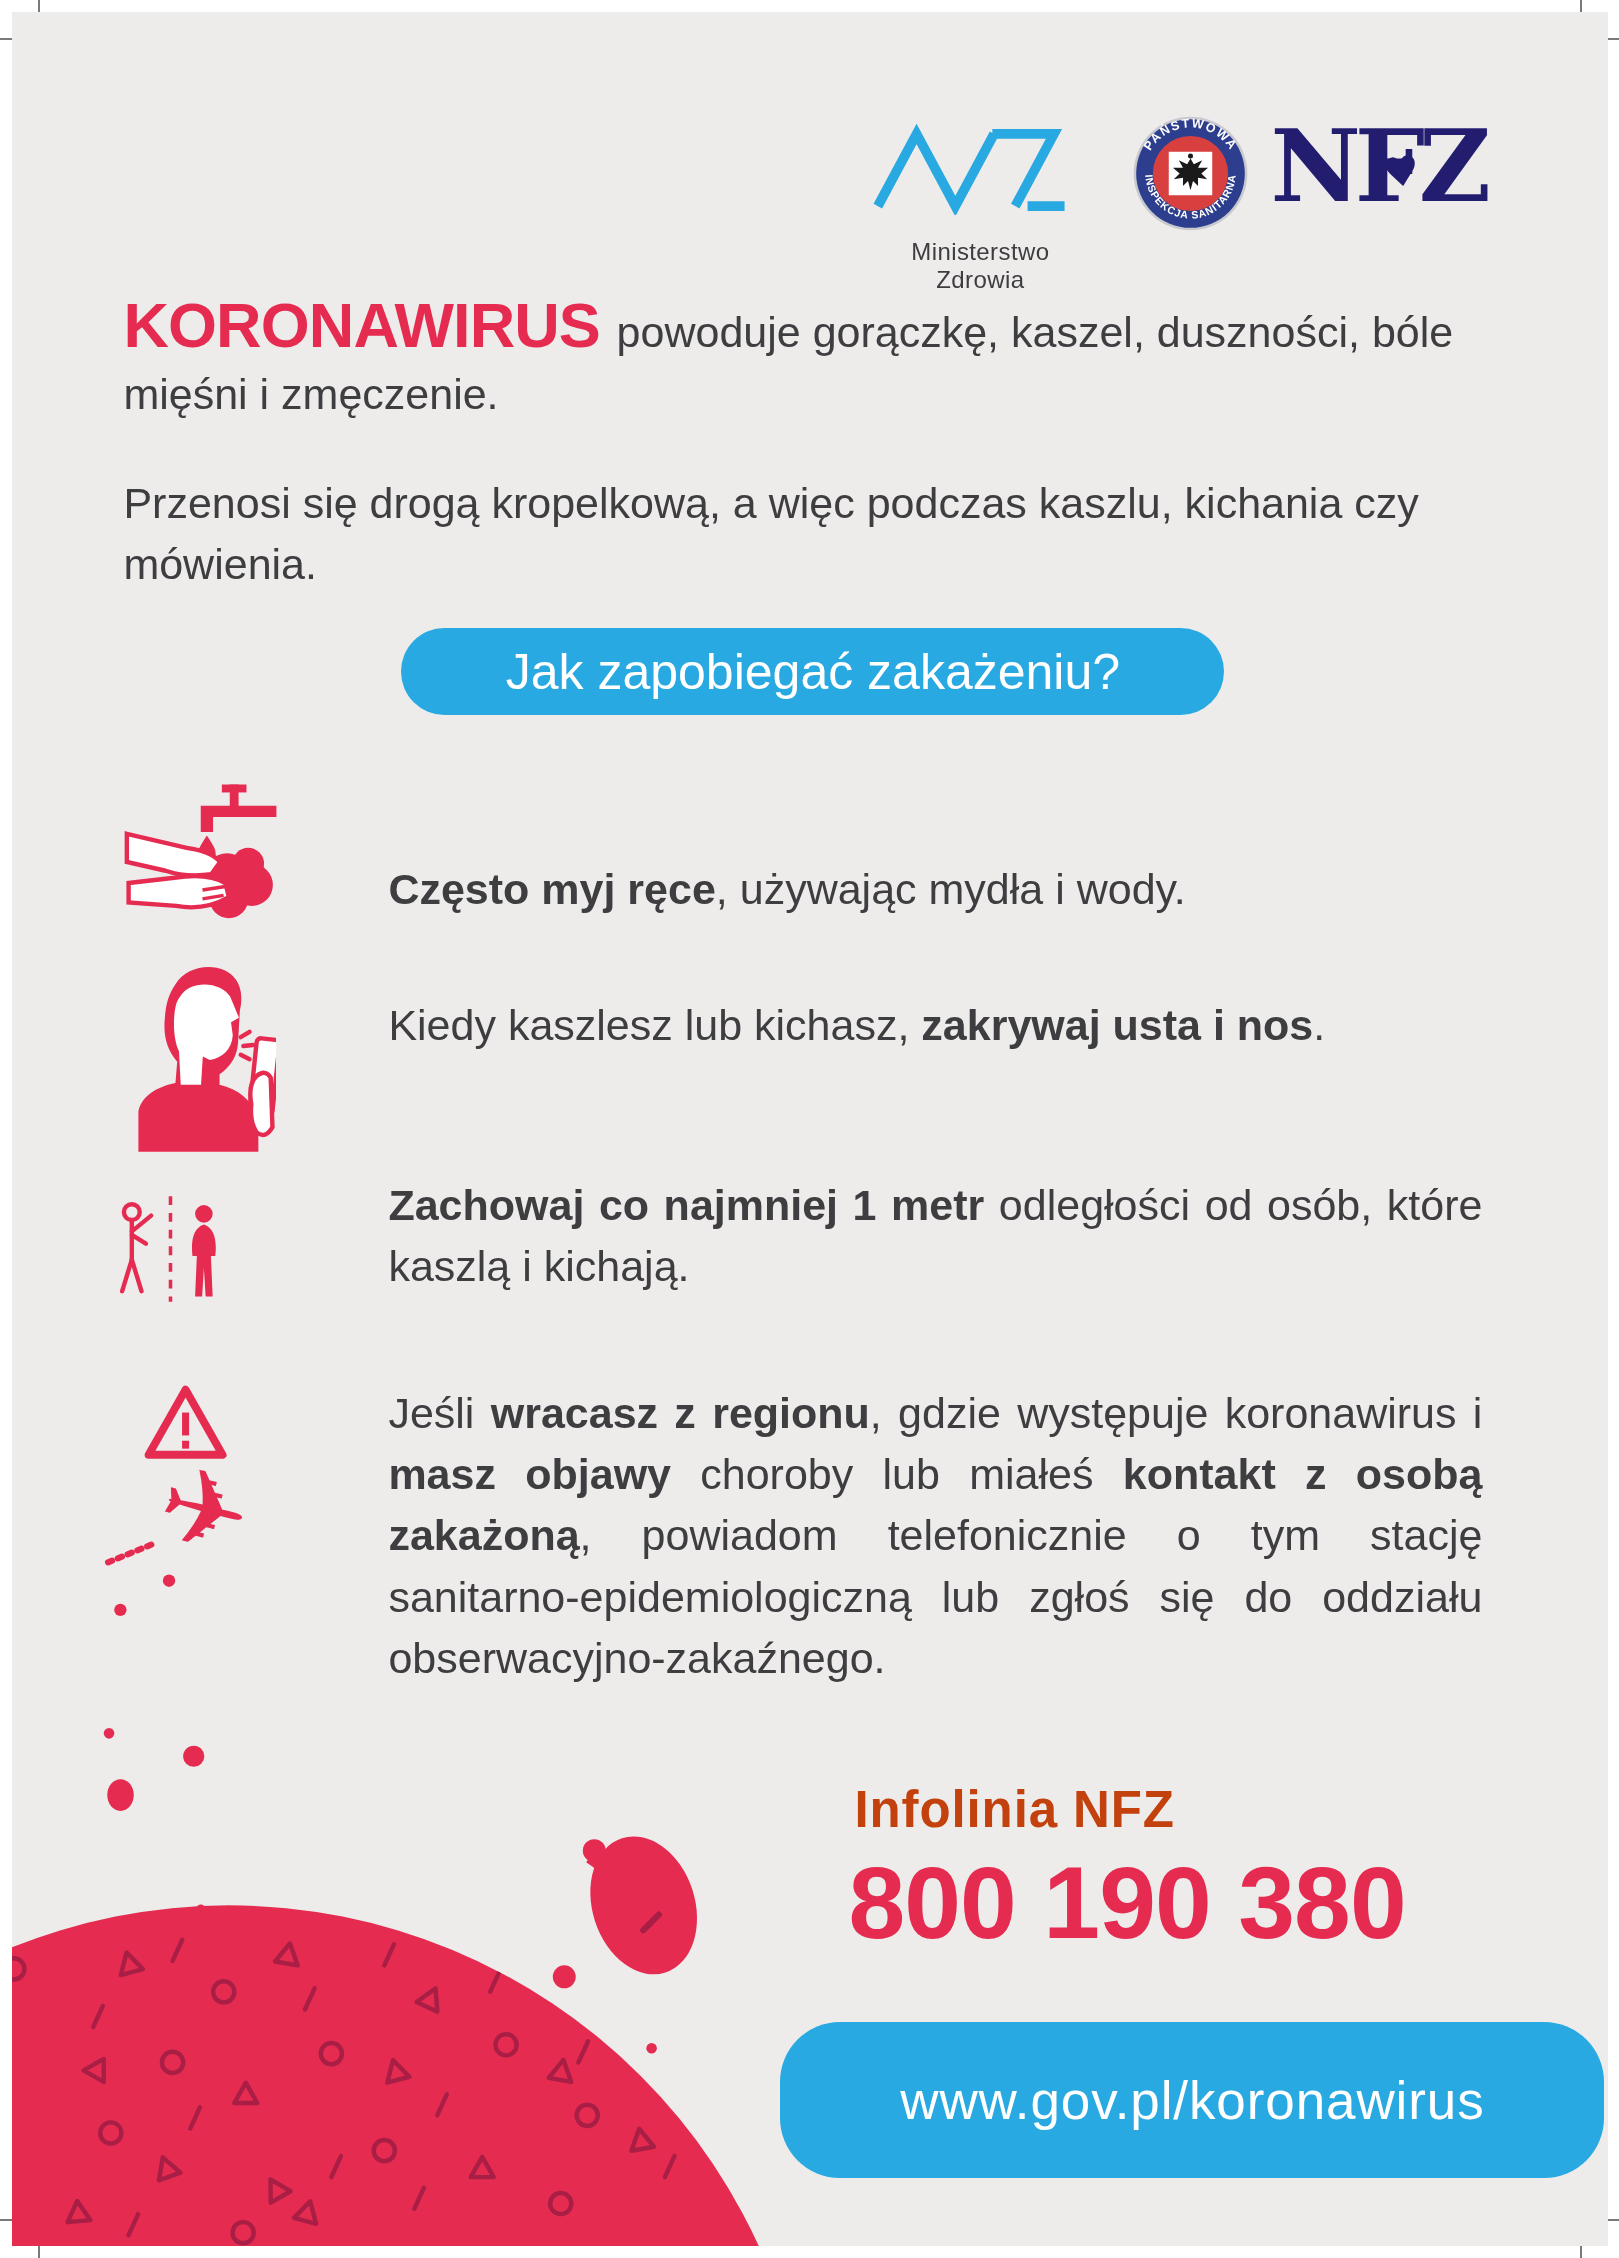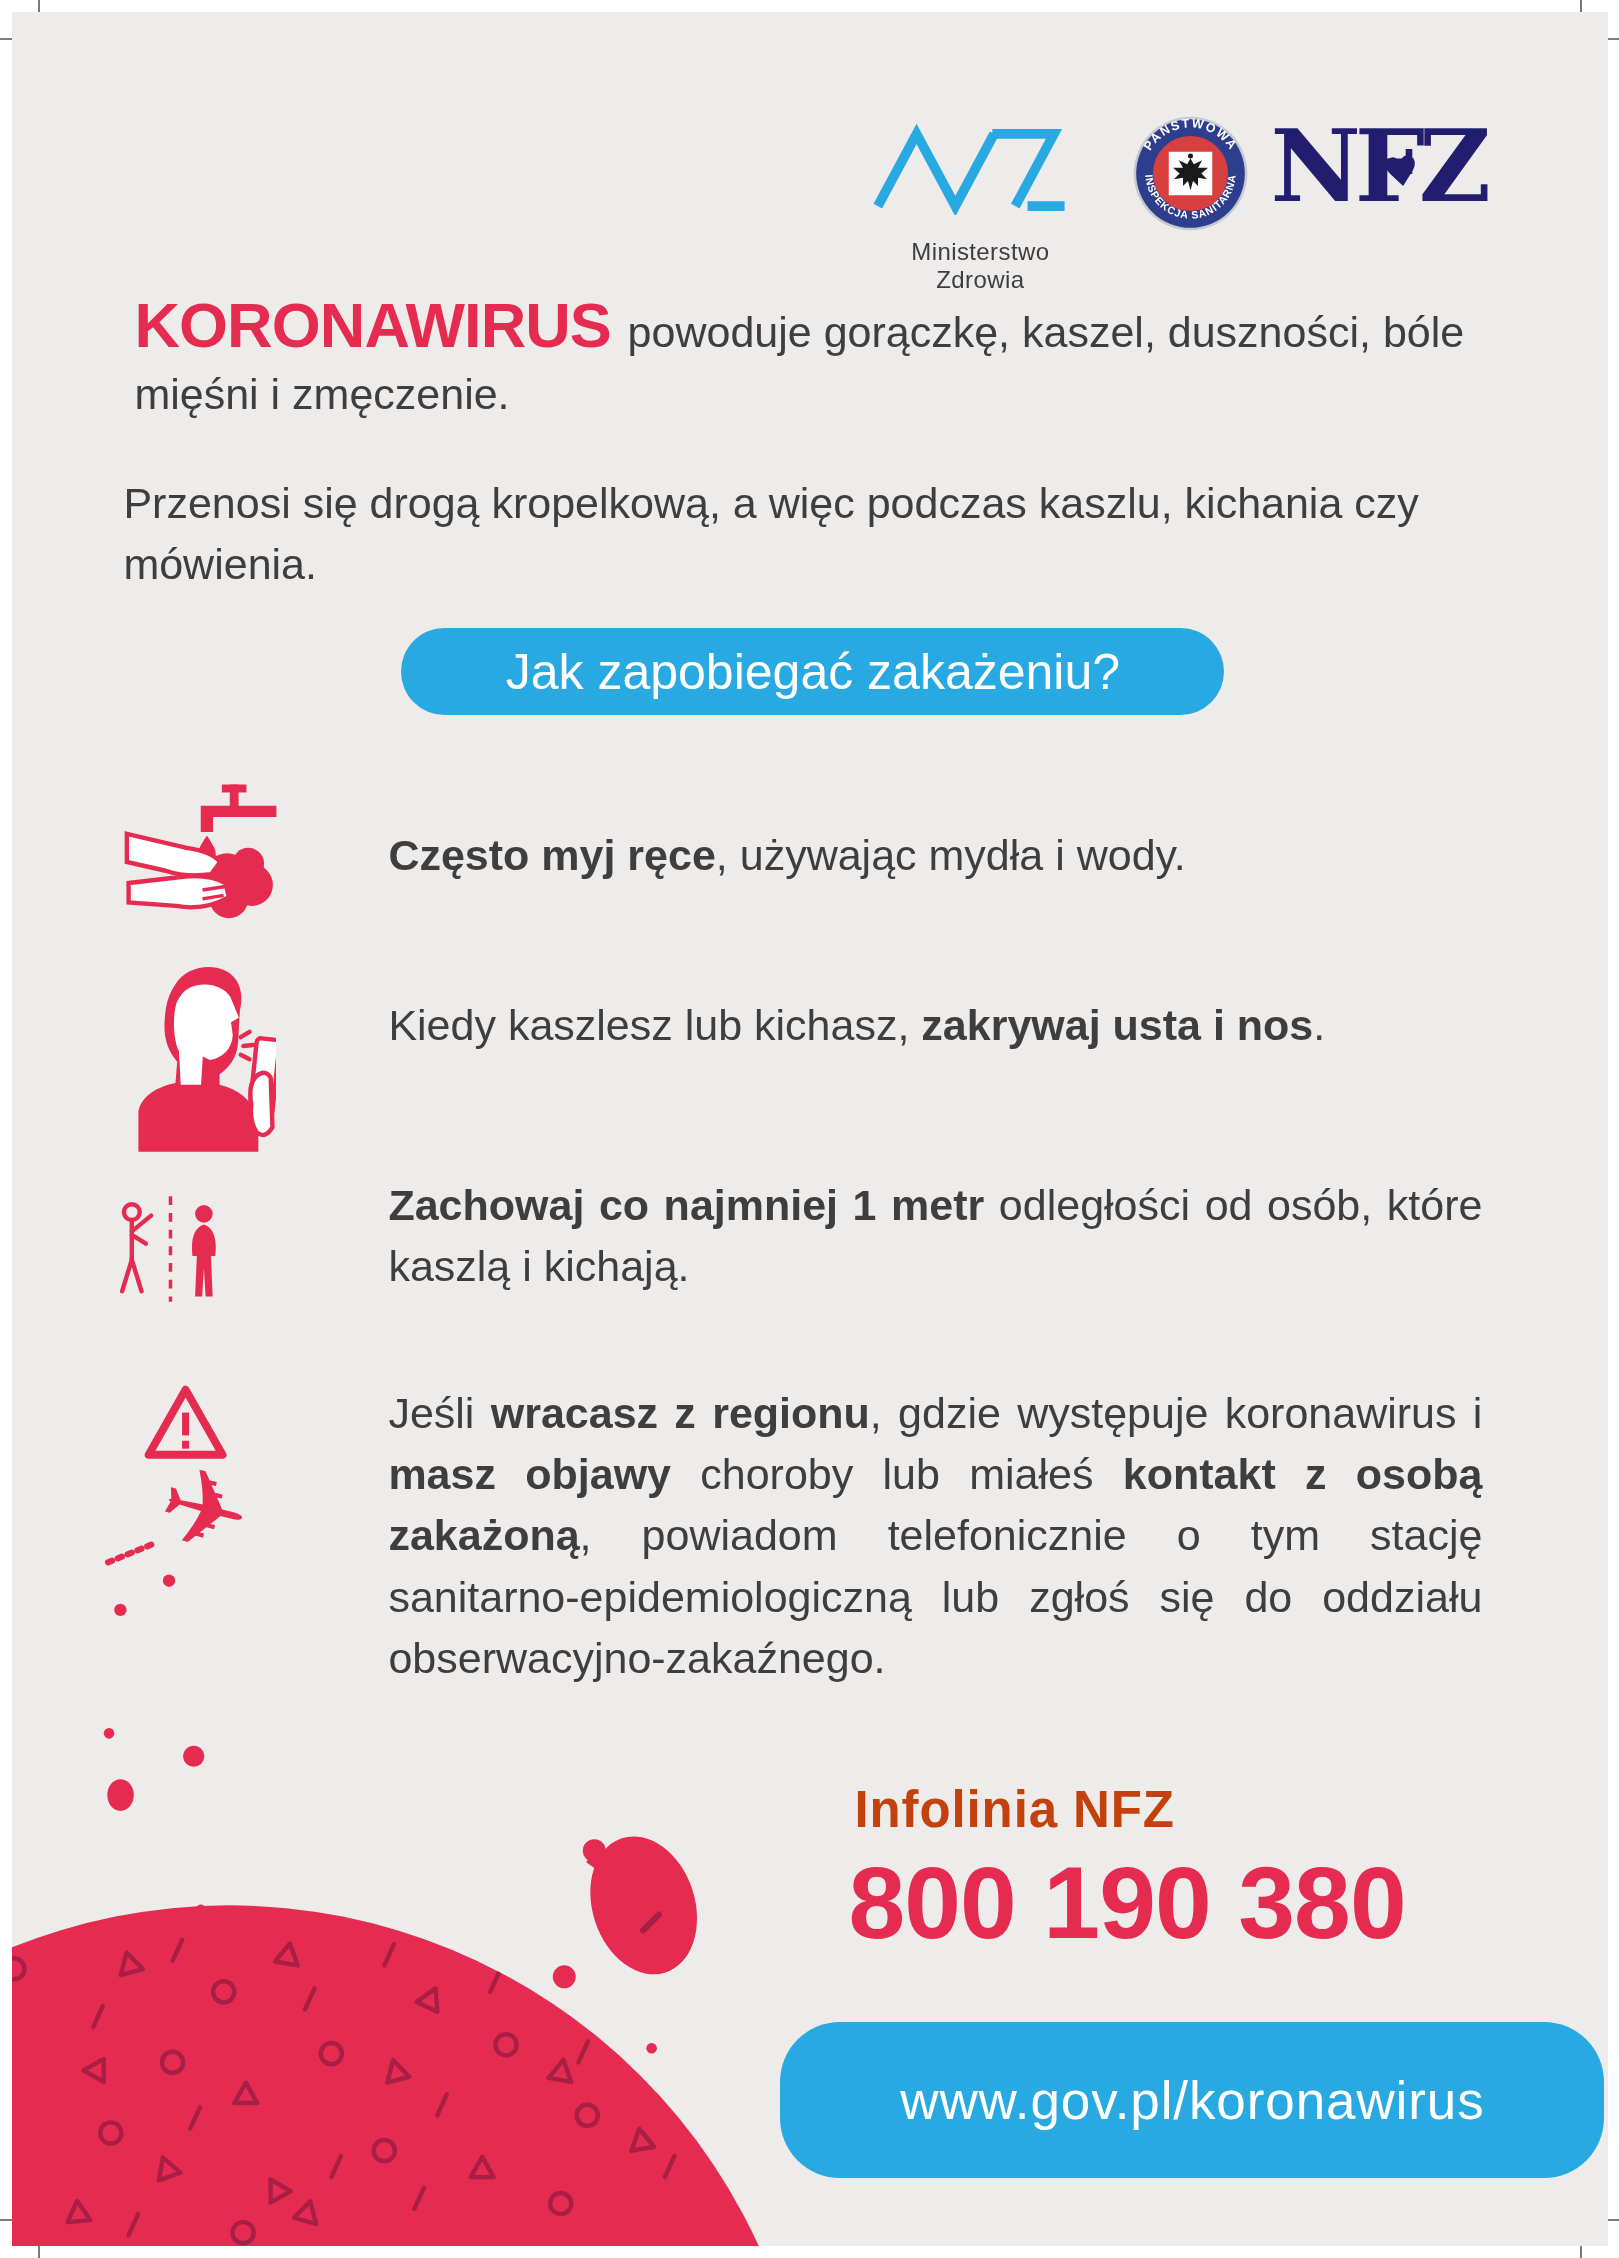--- a/index.html
+++ b/index.html
@@ -15,21 +15,21 @@
   
   .logo-mz{position:absolute;left:857px;top:106px;width:222px;text-align:center;}
   .logo-mz .mz-label{font-size:24px;color:var(--text);margin-top:20px;letter-spacing:0.4px;}
   .logo-sanepid{position:absolute;left:1120px;top:103px;width:117px;height:117px;}
   .logo-nfz{position:absolute;left:1258px;top:106px;width:229px;height:106px;
             font-family:"DejaVu Serif",serif;font-weight:bold;font-size:99px;
             color:var(--navy);letter-spacing:-6.2px;line-height:97px;}
   .logo-nfz .nfz-heart{position:absolute;left:113px;top:5.3px;font-size:41px;letter-spacing:0;
             font-family:"DejaVu Sans",sans-serif;transform:rotate(-8deg);}
   
-  .headline{position:absolute;left:122px;top:273px;width:1366px;font-size:43px;
+  .headline{position:absolute;left:111px;top:273px;width:1366px;font-size:43px;
             color:var(--text);line-height:1.3;}
   .seg-brand{font-weight:bold;color:var(--pink);font-size:63px;letter-spacing:-0.9px;}
   .seg-bold{font-weight:bold;}
   .intro-par{position:absolute;left:111px;top:461px;width:1366px;font-size:43px;
              color:var(--text);line-height:1.42;}
   
   .pill{background:var(--blue);color:#fff;display:flex;align-items:center;justify-content:center;}
   .pill-title{position:absolute;left:389px;top:616px;width:823px;height:87px;border-radius:54px;
               font-size:50px;font-weight:300;}
   .item-text{position:absolute;left:376px;width:1094px;font-size:43px;color:var(--text);
@@ -174,21 +174,21 @@
         <path d="M95,62 c-7,11 -10,15 -10,21 a10,10 0 0 0 20,0 c0,-6 -3,-10 -10,-21 z"></path>
         <circle cx="118" cy="108" r="26"></circle>
           <circle cx="146" cy="118" r="24"></circle>
         <circle cx="120" cy="134" r="22"></circle>
           <circle cx="142" cy="94" r="18"></circle>
       </g>
       <path d="M4,60 L72,76 Q100,80 110,92 L100,106 Q72,110 48,102 L4,92 Z" fill="#ffffff" stroke="var(--pink)" stroke-width="5"></path>
       <path d="M6,116 L58,110 Q96,104 116,116 L120,132 Q92,148 60,142 L6,138 Z" fill="#ffffff" stroke="var(--pink)" stroke-width="5"></path>
       <path d="M116,120 l-26,4 M114,130 l-24,4" stroke="var(--pink)" stroke-width="4" fill="none"></path>
     </svg>
-    <div class="item-text" style="top:813px;"><span class="seg-bold">Często myj ręce</span><span>, używając mydła i wody.</span></div>
+    <div class="item-text" style="top:847px;"><span class="seg-bold">Często myj ręce</span><span>, używając mydła i wody.</span></div>
 
     <svg class="item-icon" style="left:107px;top:942px;" width="157" height="198" viewBox="0 0 178 224">
       <path fill="var(--pink)" d="M64,34 C78,10 118,8 132,28 C141,40 139,56 137,64 L135,100 C134,116 126,128 114,136 L114,148 C140,154 154,170 158,190 L158,224 L22,224 L22,178 C26,160 44,150 64,146 L66,122 C54,108 50,92 52,72 C53,56 57,44 64,34 Z"></path>
       <path fill="#ffffff" d="M80,38 C98,30 118,36 126,48 L136,72 L127,77 L129,92 C128,108 117,118 103,120 L95,116 L93,148 L70,148 L68,110 C61,96 61,70 65,56 C68,48 74,41 80,38 Z"></path>
       <g stroke="var(--pink)" stroke-width="5" stroke-linecap="round">
         <line x1="138" y1="94" x2="148" y2="88"></line>
         <line x1="141" y1="104" x2="152" y2="103"></line>
         <line x1="138" y1="114" x2="148" y2="119"></line>
       </g>
       <rect x="152" y="96" width="26" height="86" rx="5" fill="#ffffff" stroke="var(--pink)" stroke-width="5" transform="rotate(6 165 139)"></rect>

